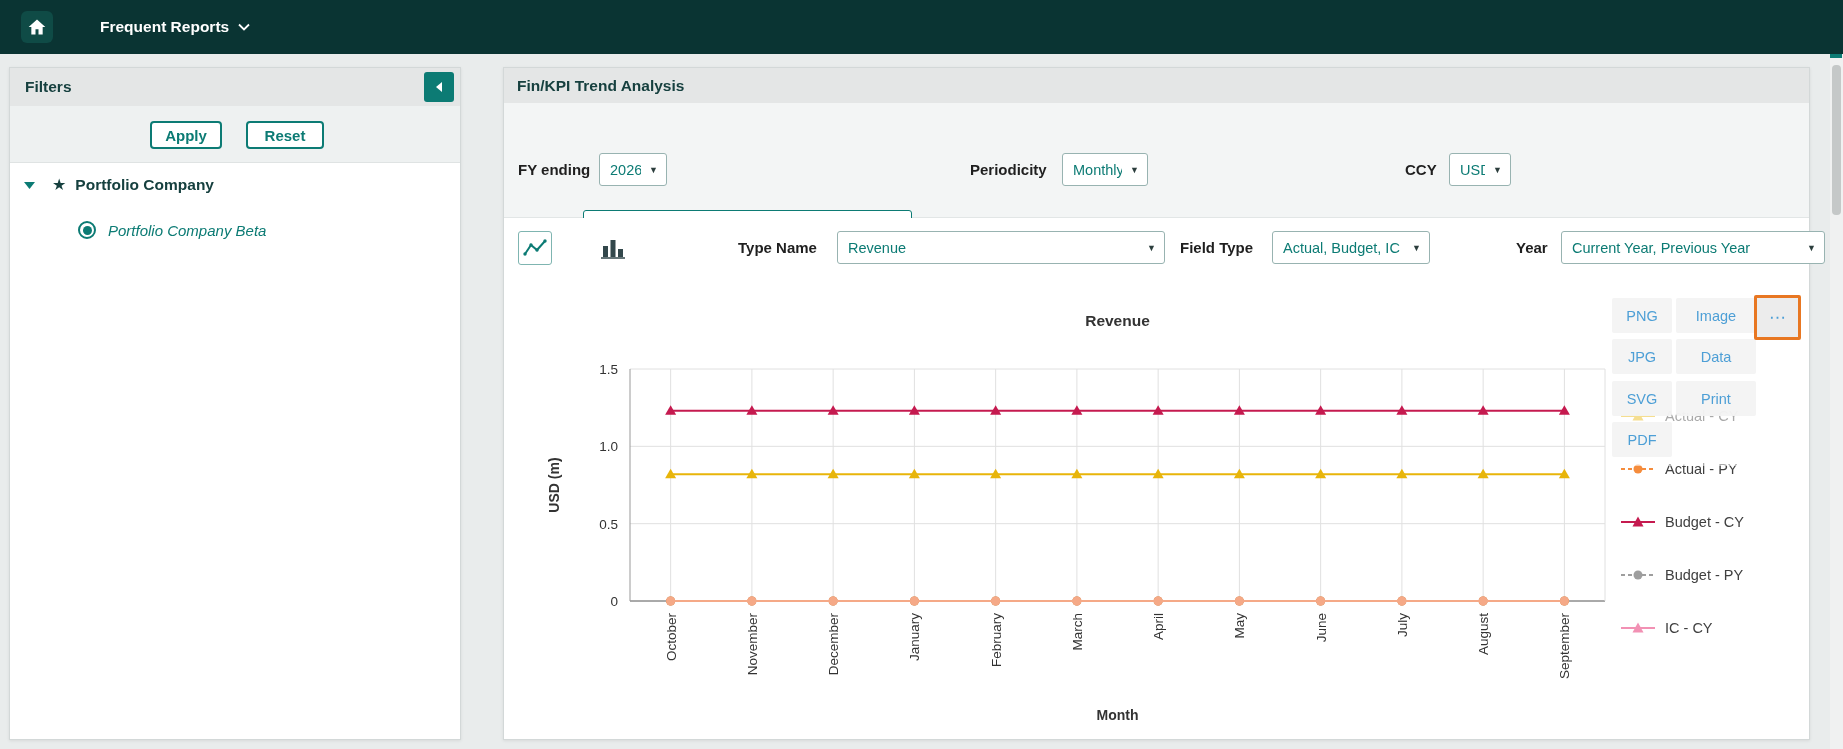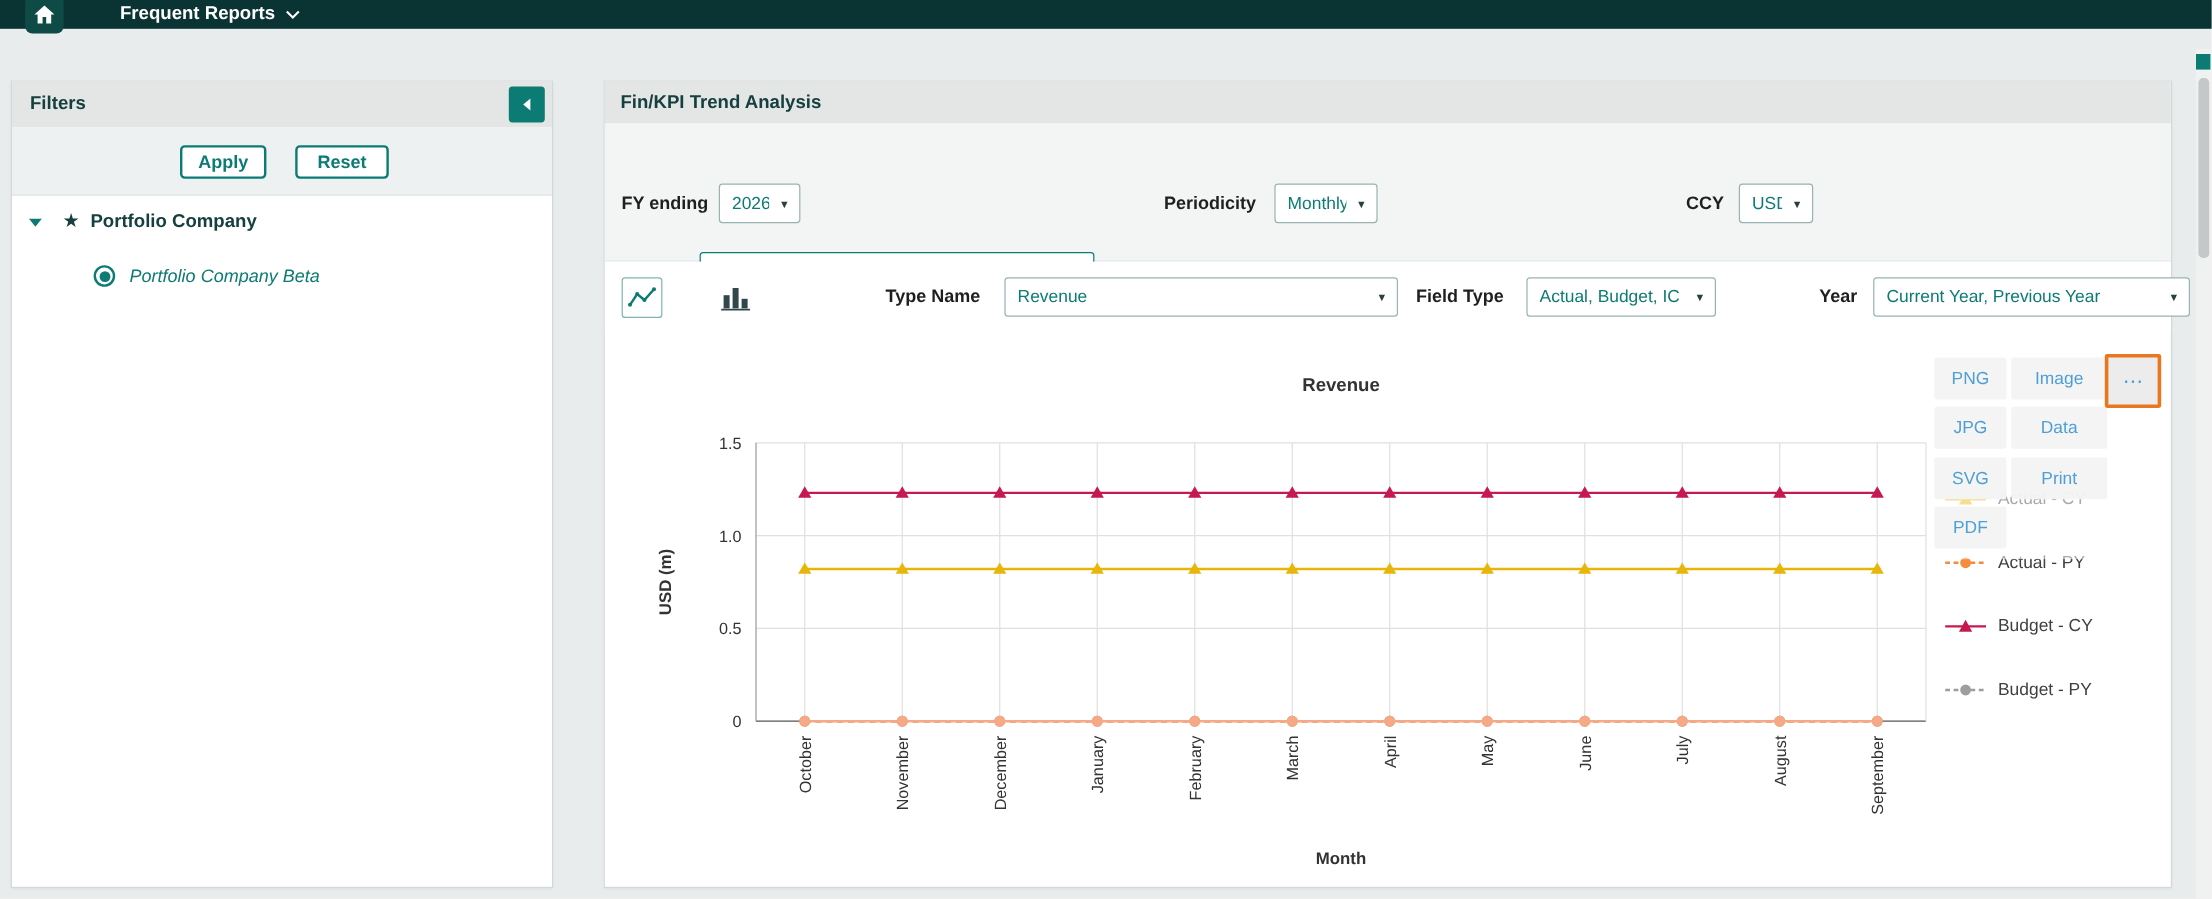--- a/index.html
+++ b/index.html
@@ -4,21 +4,21 @@
 <style>
   * { margin:0; padding:0; box-sizing:border-box; }
   html,body { width:1843px; height:749px; }
   body {
     position:relative; overflow:hidden;
     background:#e9ecec;
     font-family:"Liberation Sans", sans-serif;
     color:#222;
   }
   
-  .topnav { position:absolute; left:0; top:0; width:1843px; height:24px;
+  .topnav { position:absolute; left:0; top:0; width:1843px; height:54px;
     background:var(--nav_bg,#0a3433); display:flex; align-items:stretch; z-index:10; }
   .nav-home { width:74px; display:flex; align-items:center; justify-content:center; cursor:pointer; }
   .nav-home-box { width:32px; height:32px; background:#0f4b46; border-radius:6px;
     display:flex; align-items:center; justify-content:center; }
   .nav-item { display:flex; align-items:center; gap:9px; padding:0 26px;
     color:#fff; font-weight:bold; font-size:15.5px; cursor:pointer; }
   .nav-item.active { background:var(--tab_active,#0e7f78); }
   .chev-svg { display:block; }
 
   
@@ -364,20 +364,27 @@
         </svg>
         <span>Budget - CY</span>
       </div>
       <div class="legend-item">
         <svg width="36" height="14">
           <line x1="1" x2="35" y1="7" y2="7" stroke="#9e9e9e" stroke-width="2" stroke-dasharray="4,3"></line>
           <circle cx="18" cy="7" r="4.5" fill="#9e9e9e"></circle>
         </svg>
         <span>Budget - PY</span>
       </div>
+      <div class="legend-item">
+        <svg width="36" height="14">
+          <line x1="1" x2="35" y1="7" y2="7" stroke="#f291b4" stroke-width="2"></line>
+          <polygon points="18,1.5 12.5,11.5 23.5,11.5" fill="#f291b4"></polygon>
+        </svg>
+        <span>IC - CY</span>
+      </div>
     </div>
 
   <div class="export-menu">
     <button class="exp-btn exp-c1 exp-r1">PNG</button>
     <button class="exp-btn exp-c2 exp-r1">Image</button>
     <button class="exp-btn exp-c1 exp-r2">JPG</button>
     <button class="exp-btn exp-c2 exp-r2">Data</button>
     <button class="exp-btn exp-c1 exp-r3">SVG</button>
     <button class="exp-btn exp-c2 exp-r3">Print</button>
     <button class="exp-btn exp-c1 exp-r4">PDF</button>

